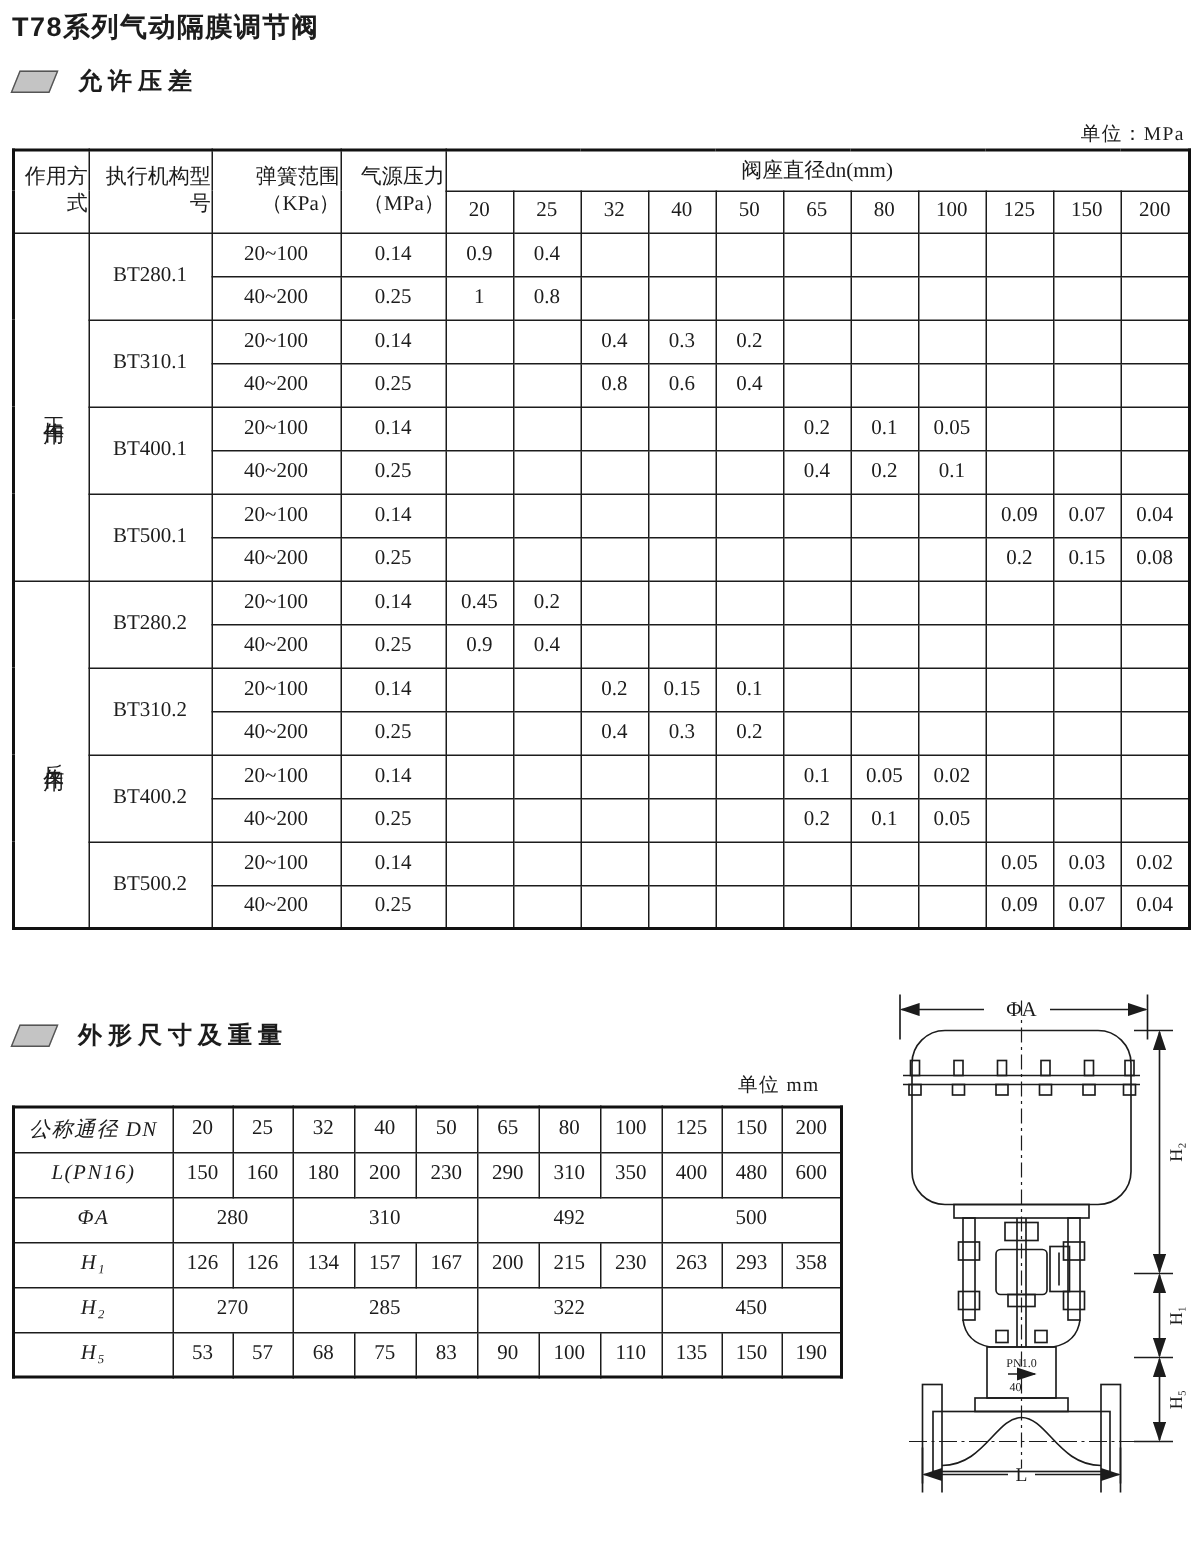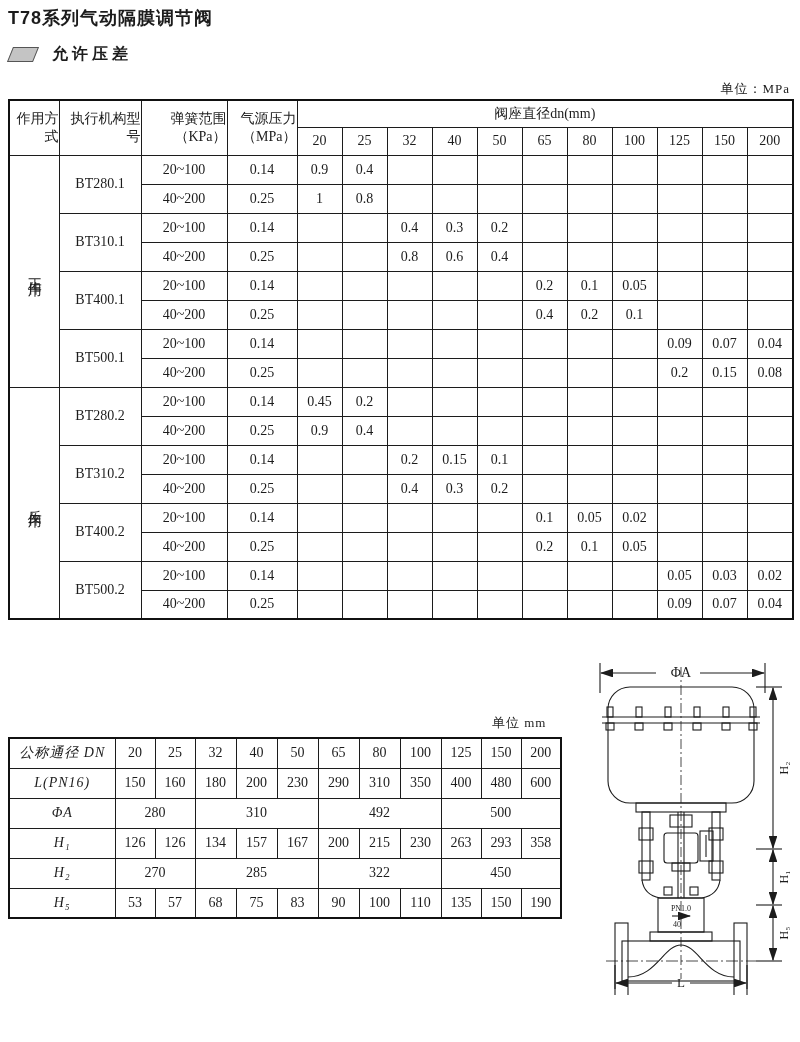--- a/index.html
+++ b/index.html
@@ -353,20 +353,24 @@
           <td></td>
           <td></td>
           <td></td>
           <td>0.09</td>
           <td>0.07</td>
           <td>0.04</td>
         </tr>
       </tbody>
   </table>
 
+  <div class="section-head" id="sec2-head">
+    <div class="para-icon"></div>
+    <div class="sec-label">外形尺寸及重量</div>
+  </div>
 
   <div class="unit-label" id="unit2">单位 mm</div>
 
   <table id="dim-table">
     <colgroup>
       <col style="width:106px">
       <col style="width:40px">
         <col style="width:40px">
         <col style="width:41px">
         <col style="width:41px">

